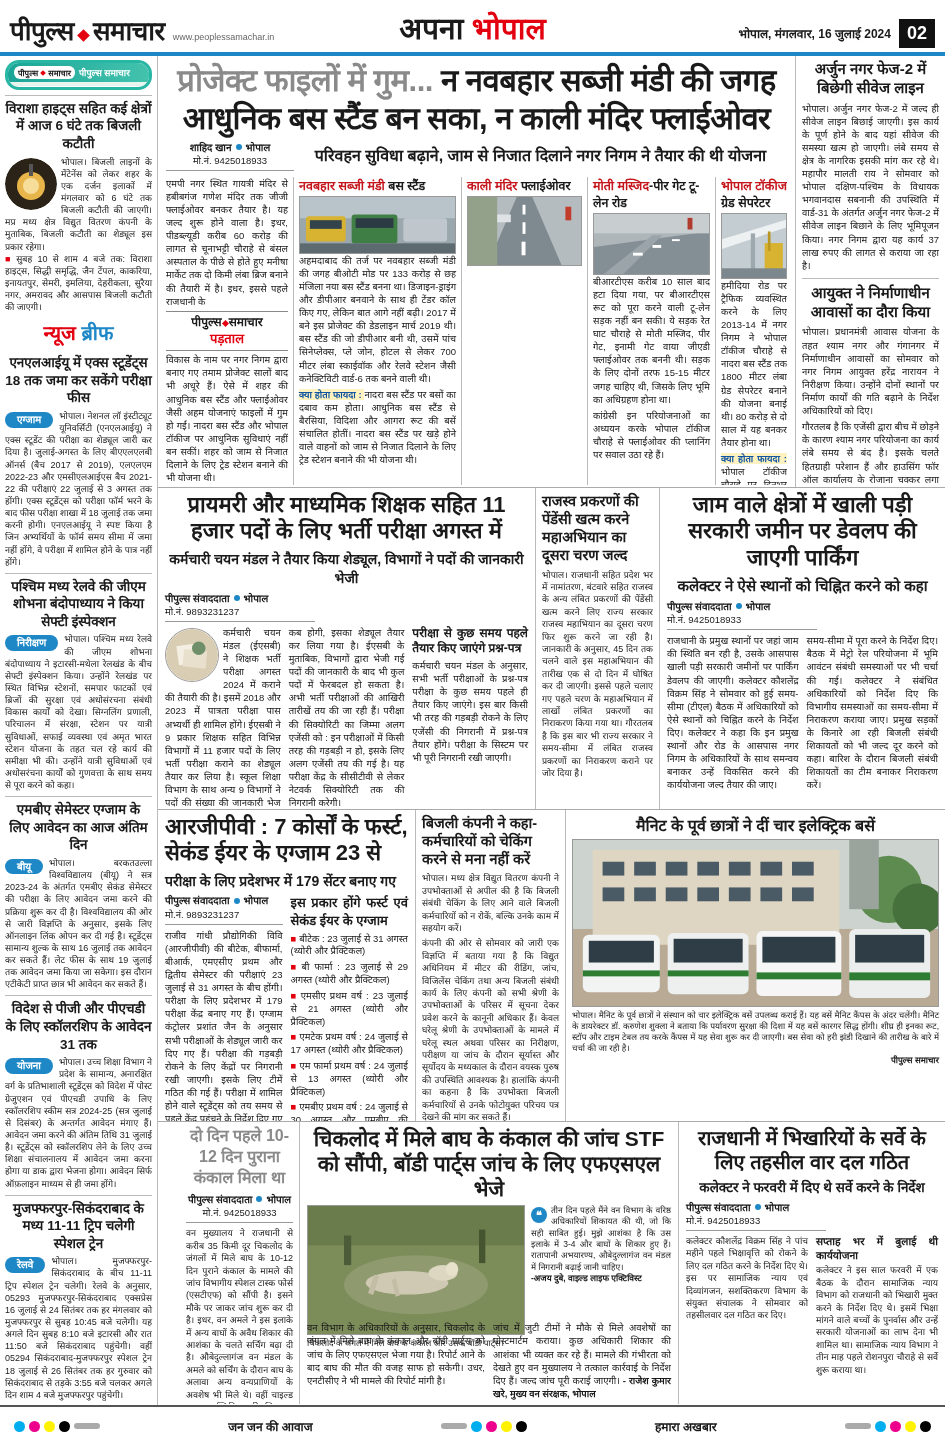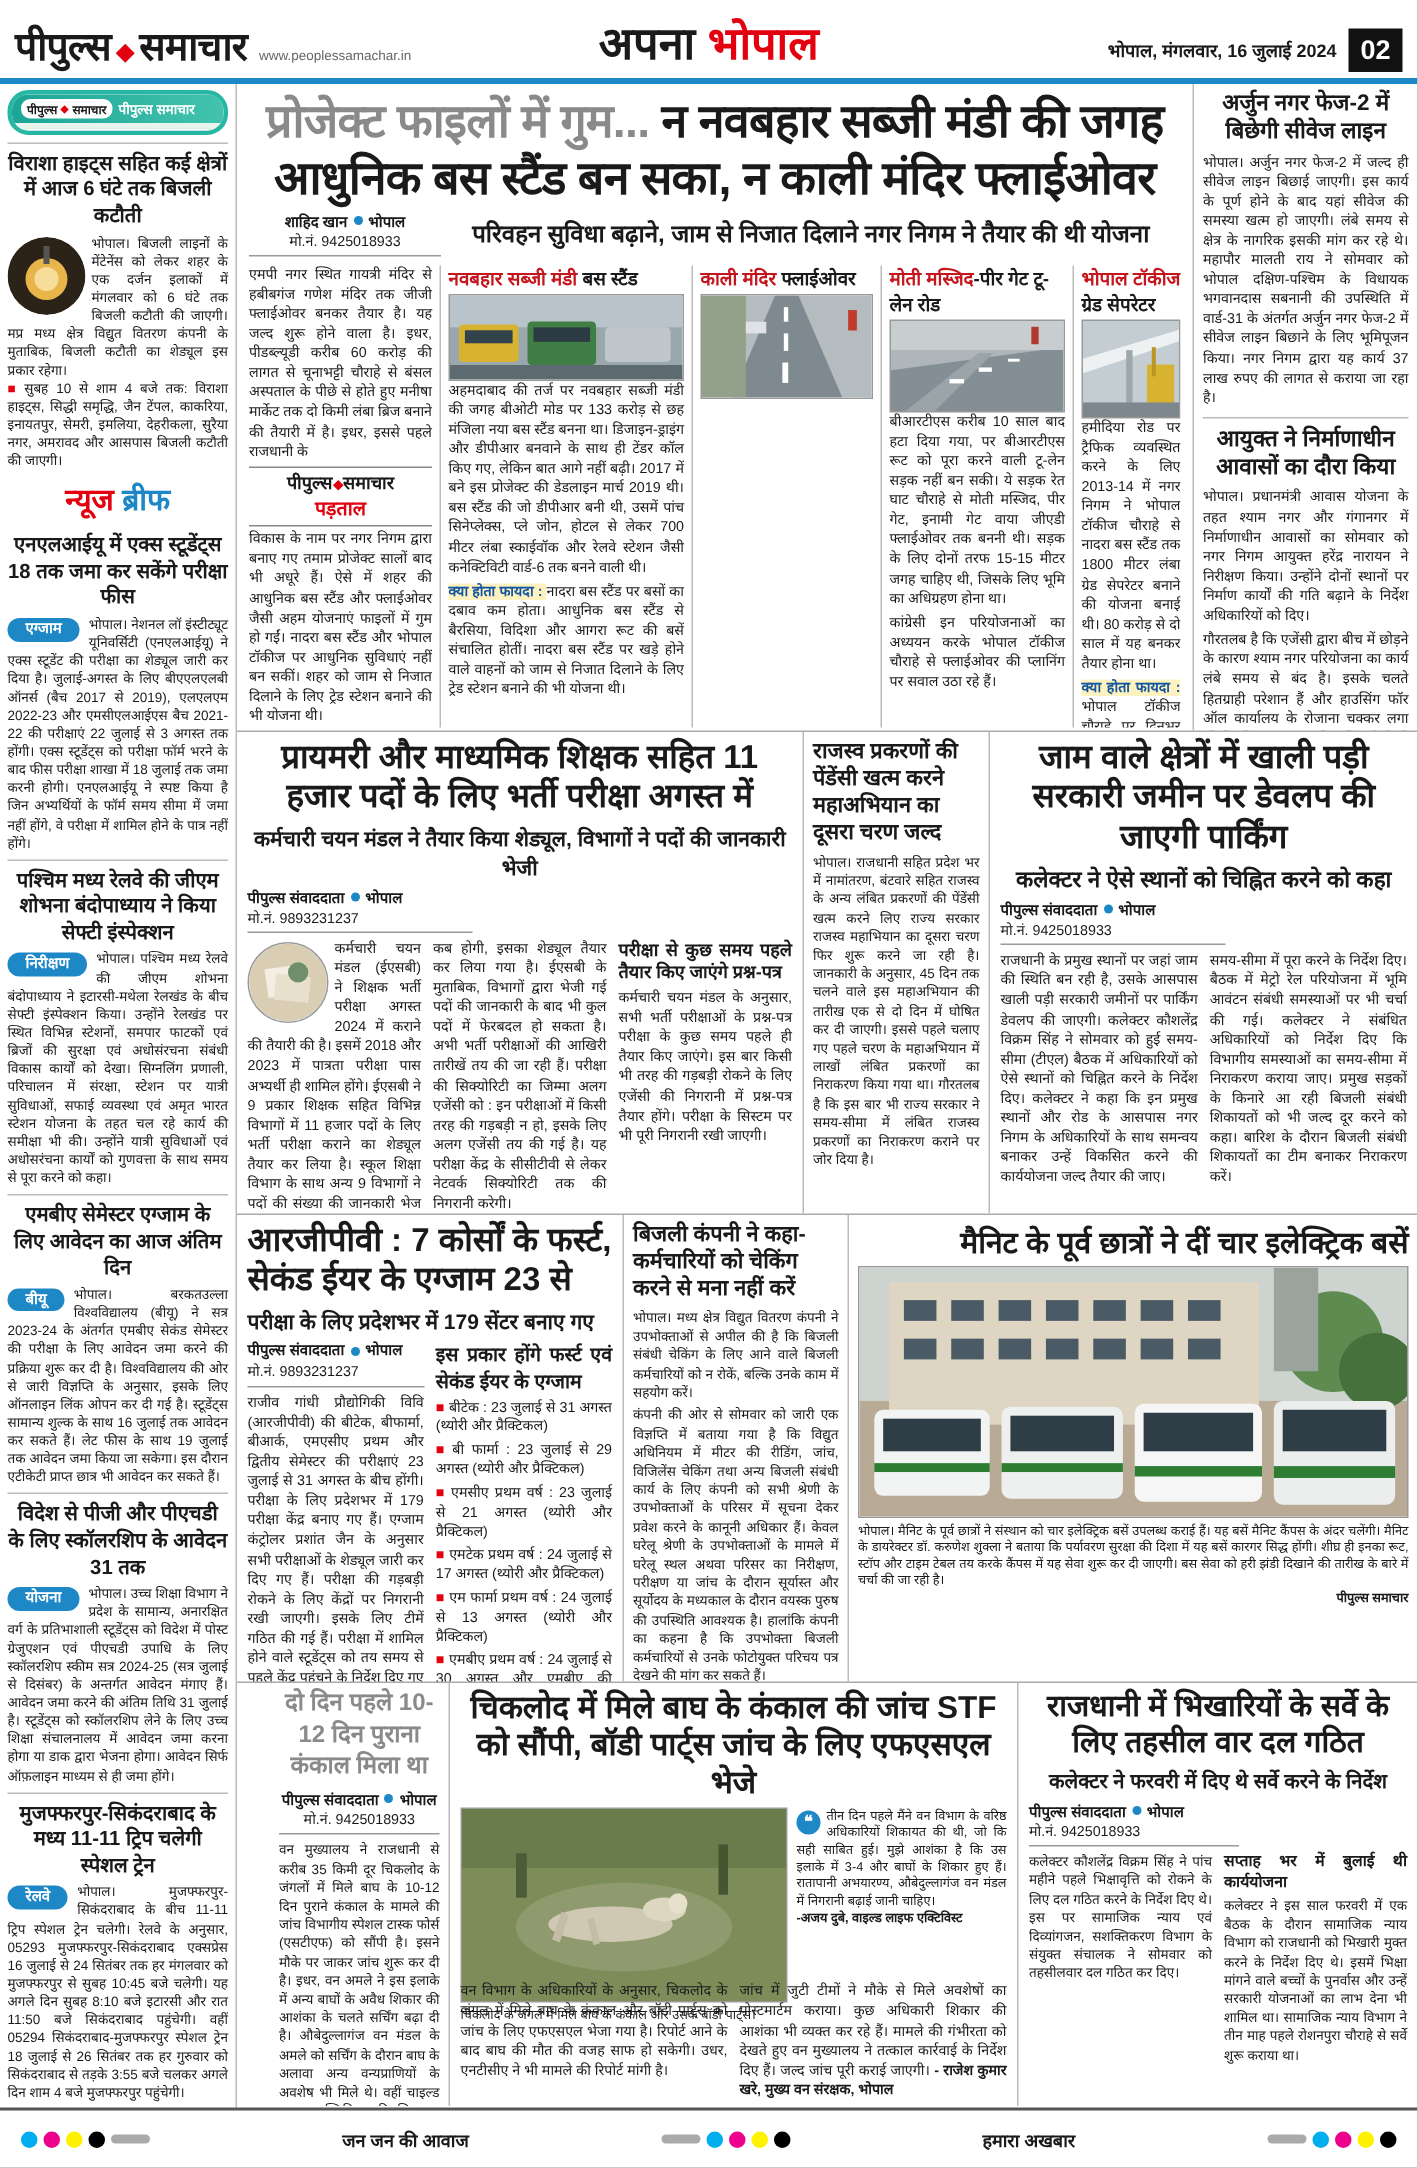--- a/index.html
+++ b/index.html
@@ -78,21 +78,21 @@
   .teachers { width:378px; padding:4px 7px; }
   .revenue { width:124px; padding:4px 6px; }
   .parking { flex:1; padding:4px 7px; min-width:0; }
   .t-cols { display:flex; gap:8px; margin-top:3px; }
   .t-col { flex:1; min-width:0; }
   .boldlead { font-size:12px; font-weight:bold; line-height:1.3; margin-bottom:2px; }
   .exam-circle { width:54px; height:54px; border-radius:50%; float:left; margin:2px 4px 2px 0; border:1px solid #999; }
   .rgpv { width:258px; padding:4px 7px; }
   .electric { width:150px; padding:4px 6px; }
   .manit { flex:1; padding:4px 6px; min-width:0; display:flex; flex-direction:column; }
-  .manit h3 { font-size:20px; text-align:right; font-weight:bold; margin-bottom:3px; }
+  .manit h3 { font-size:16px; text-align:center; font-weight:bold; margin-bottom:3px; }
   .caption { font-size:8.5px; line-height:1.3; text-align:justify; margin-top:3px; }
   .credit { font-size:8.5px; text-align:right; font-weight:bold; }
   .list-h { font-size:13px; font-weight:bold; margin-bottom:3px; }
   .exam-li { font-size:9.5px; line-height:1.35; margin-bottom:3px; }
   .skel { width:120px; padding:4px 6px; }
   .skel-h { font-size:16px; font-weight:bold; color:#8a8a8a; text-align:center; line-height:1.3; margin-bottom:4px; }
   .stf { flex:1; min-width:0; padding:4px 7px; display:flex; flex-direction:column; }
   .stf h2 { font-size:21px; font-weight:bold; line-height:1.2; text-align:center; margin-bottom:3px; }
   .stf-row { display:flex; gap:6px; flex:1; min-height:0; }
   .stf-quote { width:140px; font-size:8.5px; line-height:1.35; text-align:justify; }

